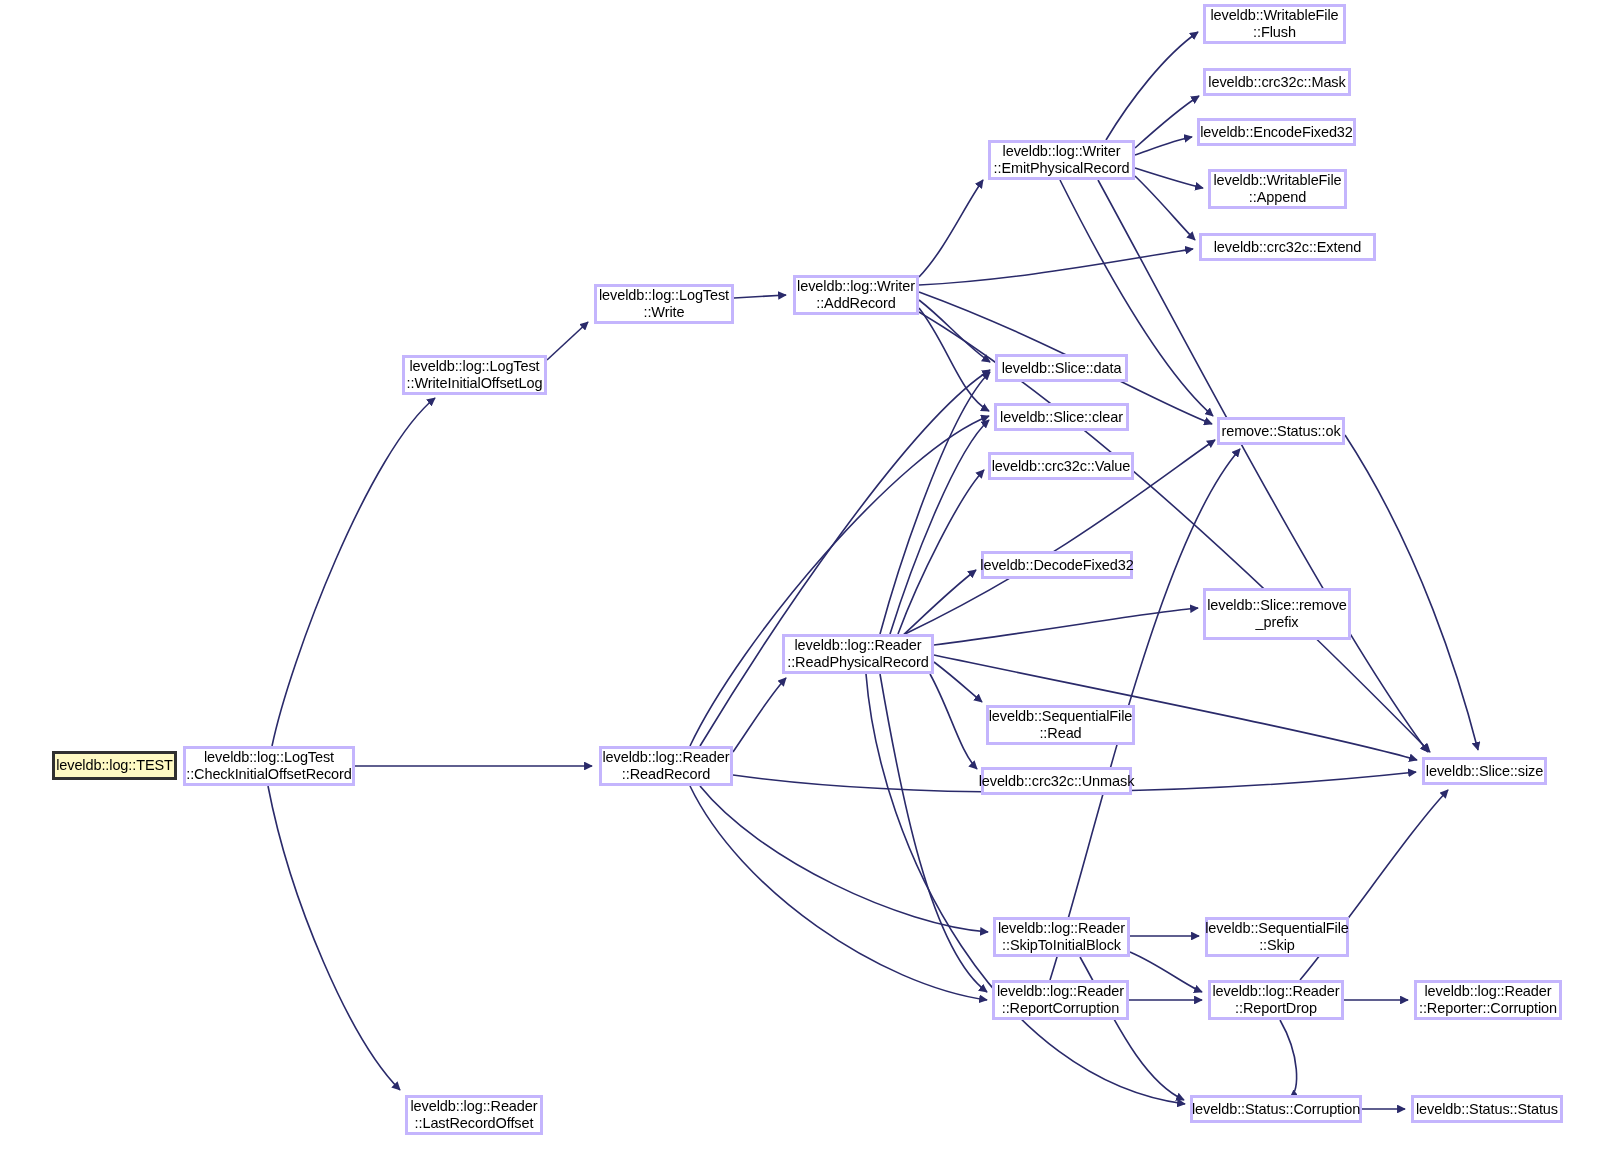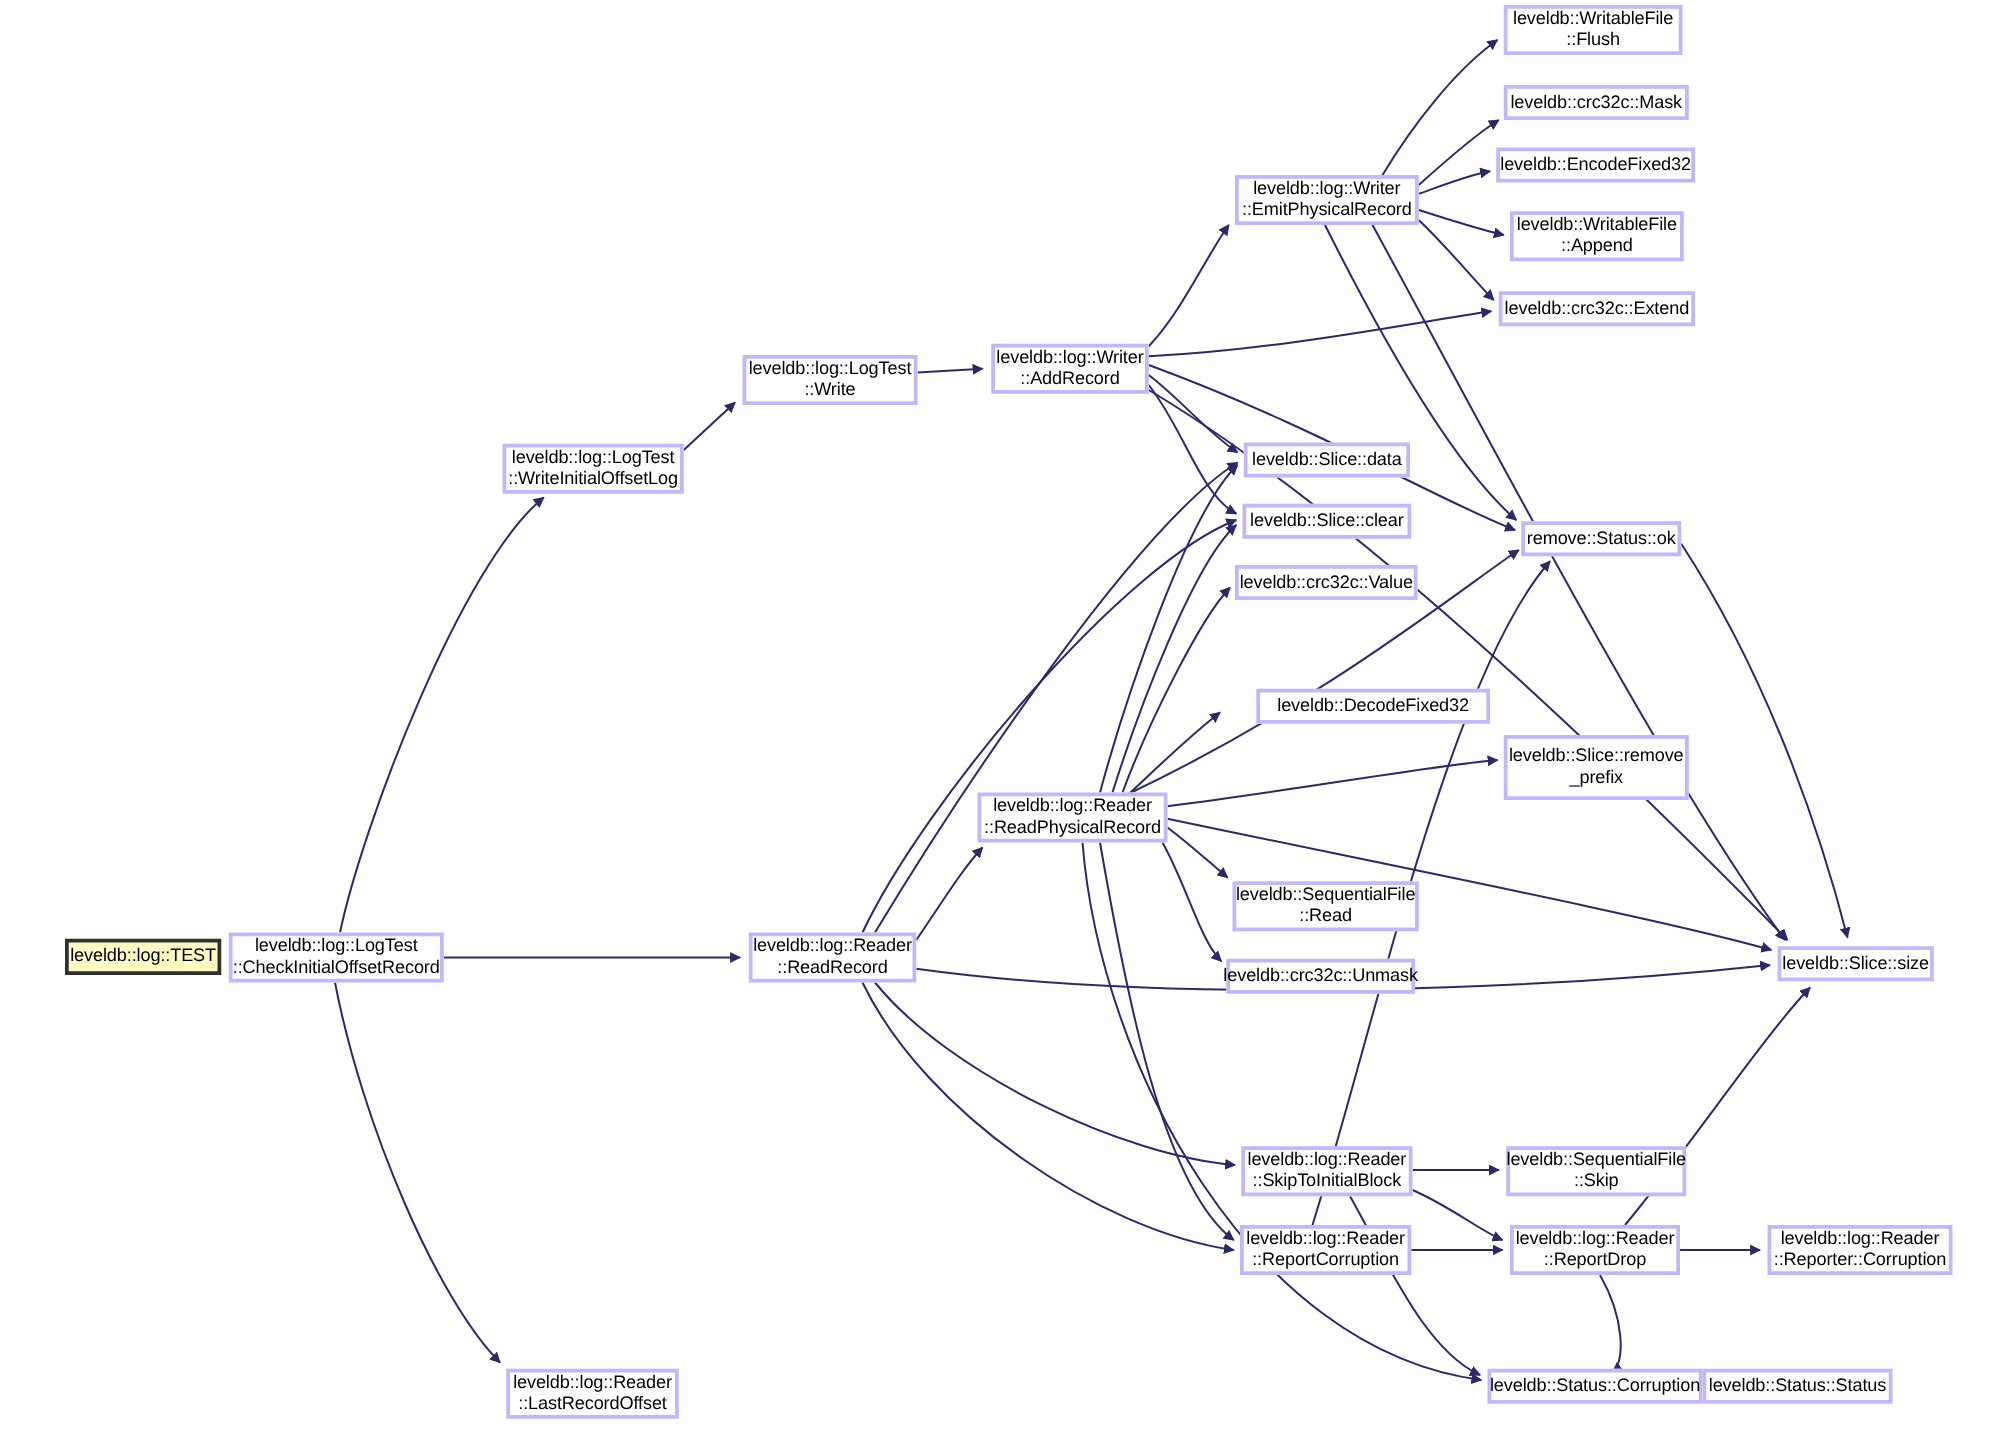--- a/index.html
+++ b/index.html
@@ -115,26 +115,26 @@
       <div class="node" style="left: 793px; top: 275px; width: 126px; height: 40px;">leveldb::log::Writer
 ::AddRecord</div>
       <div class="node" style="left: 988px; top: 140px; width: 147px; height: 40px;">leveldb::log::Writer
 ::EmitPhysicalRecord</div>
       <div class="node" style="left: 1203px; top: 4px; width: 143px; height: 40px;">leveldb::WritableFile
 ::Flush</div>
       <div class="node" style="left: 1203px; top: 68px; width: 148px; height: 28px;">leveldb::crc32c::Mask</div>
       <div class="node" style="left: 1197px; top: 118px; width: 159px; height: 28px;">leveldb::EncodeFixed32</div>
       <div class="node" style="left: 1208px; top: 169px; width: 139px; height: 40px;">leveldb::WritableFile
 ::Append</div>
-      <div class="node" style="left: 1199px; top: 233px; width: 157px; height: 28px;">leveldb::crc32c::Extend</div>
+      <div class="node" style="left: 1199px; top: 233px; width: 177px; height: 28px;">leveldb::crc32c::Extend</div>
       <div class="node" style="left: 995px; top: 354px; width: 133px; height: 28px;">leveldb::Slice::data</div>
       <div class="node" style="left: 994px; top: 403px; width: 135px; height: 28px;">leveldb::Slice::clear</div>
       <div class="node" style="left: 988px; top: 452px; width: 146px; height: 28px;">leveldb::crc32c::Value</div>
       <div class="node" style="left: 1217px; top: 417px; width: 128px; height: 28px;">remove::Status::ok</div>
-      <div class="node" style="left: 981px; top: 551px; width: 187px; height: 28px; margin-left: 24px;">leveldb::DecodeFixed32</div>
+      <div class="node" style="left: 981px; top: 551px; width: 152px; height: 28px;">leveldb::DecodeFixed32</div>
       <div class="node" style="left: 1203px; top: 588px; width: 148px; height: 52px;">leveldb::Slice::remove
 _prefix</div>
       <div class="node" style="left: 782px; top: 634px; width: 152px; height: 40px;">leveldb::log::Reader
 ::ReadPhysicalRecord</div>
       <div class="node" style="left: 986px; top: 705px; width: 149px; height: 40px;">leveldb::SequentialFile
 ::Read</div>
       <div class="node" style="left: 981px; top: 767px; width: 151px; height: 28px;">leveldb::crc32c::Unmask</div>
       <div class="node" style="left: 599px; top: 746px; width: 134px; height: 40px;">leveldb::log::Reader
 ::ReadRecord</div>
       <div class="node" style="left: 1422px; top: 757px; width: 125px; height: 28px;">leveldb::Slice::size</div>
@@ -142,17 +142,17 @@
 ::SkipToInitialBlock</div>
       <div class="node" style="left: 1205px; top: 917px; width: 144px; height: 40px;">leveldb::SequentialFile
 ::Skip</div>
       <div class="node" style="left: 992px; top: 980px; width: 137px; height: 40px;">leveldb::log::Reader
 ::ReportCorruption</div>
       <div class="node" style="left: 1208px; top: 980px; width: 136px; height: 40px;">leveldb::log::Reader
 ::ReportDrop</div>
       <div class="node" style="left: 1414px; top: 980px; width: 148px; height: 40px;">leveldb::log::Reader
 ::Reporter::Corruption</div>
       <div class="node" style="left: 1190px; top: 1095px; width: 172px; height: 28px;">leveldb::Status::Corruption</div>
-      <div class="node" style="left: 1362px; top: 1095px; width: 152px; height: 28px;">leveldb::Status::Status</div>
+      <div class="node" style="left: 1411px; top: 1095px; width: 152px; height: 28px;">leveldb::Status::Status</div>
       <div class="node" style="left: 405px; top: 1095px; width: 138px; height: 40px;">leveldb::log::Reader
 ::LastRecordOffset</div>
     </div>
 </div>
 
 </body></html>

